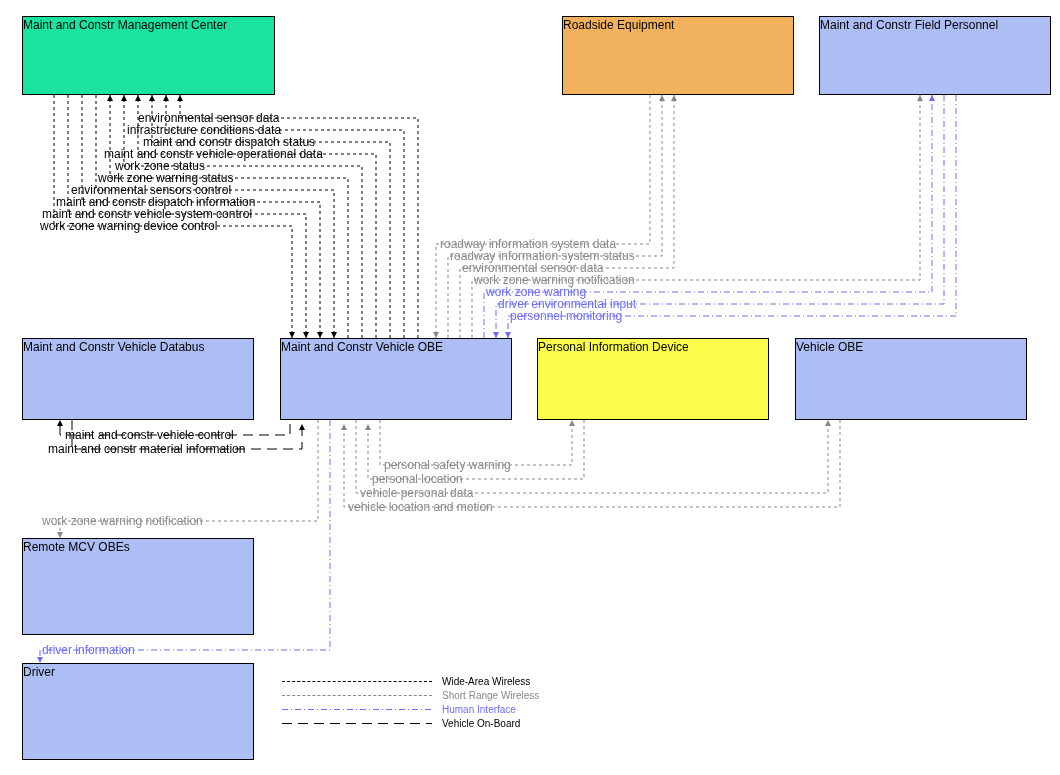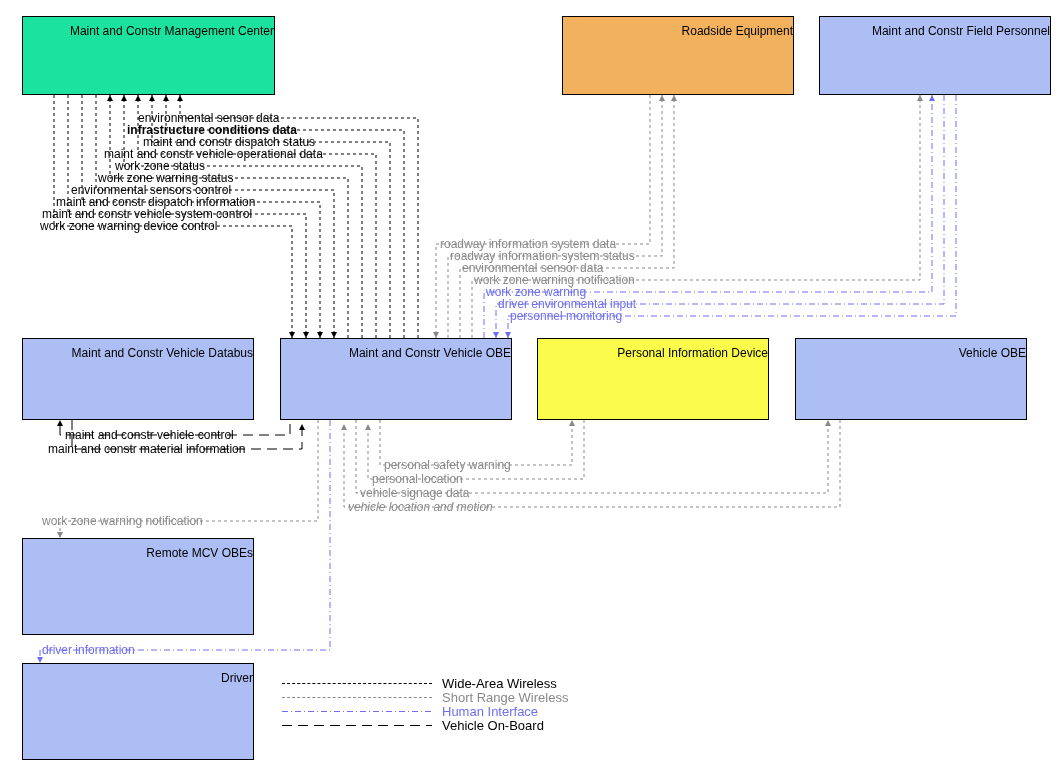--- a/index.html
+++ b/index.html
@@ -12,37 +12,37 @@
     position: relative;
     overflow: hidden;
   }
   svg { position: absolute; top: 0; left: 0; }
   .box {
     position: absolute;
     border: 1px solid #000;
     box-sizing: border-box;
     display: flex;
     align-items: flex-start;
-    justify-content: flex-end;
-    padding-top: 7px;
+    justify-content: flex-start;
+    padding-top: 1px;
     font-size: 12px;
     text-align: center;
     line-height: 1.2;
   }
   .flow-label {
     position: absolute;
     font-size: 12px;
     white-space: nowrap;
     line-height: 1;
   }
   .legend-row {
     position: absolute;
     display: flex;
     align-items: center;
-    font-size: 13px;
+    font-size: 10px;
   }
   .legend-line {
     width: 150px;
     height: 0;
     border-top-width: 1px;
     margin-right: 10px;
   }
 </style>
 </head>
 <body>
@@ -142,21 +142,21 @@
 
 <div class="box" style="left:22px; top:538px; width:232px; height:97px; background:#adbef5;">
   <span>Remote MCV OBEs</span>
 </div>
 
 <div class="box" style="left:22px; top:663px; width:232px; height:97px; background:#adbef5;">
   <span>Driver</span>
 </div>
 
 <div class="flow-label" style="left:138px; top:112px;">environmental sensor data</div>
-<div class="flow-label" style="left:127px; top:124px;font-weight:bold;">infrastructure conditions data</div>
+<div class="flow-label" style="left:127px; top:124px;">infrastructure conditions data</div>
 <div class="flow-label" style="left:112px; top:136px;padding-left:31px;">maint and constr dispatch status</div>
 <div class="flow-label" style="left:104px; top:148px;">maint and constr vehicle operational data</div>
 <div class="flow-label" style="left:95px; top:160px;padding-left:20px;">work zone status</div>
 <div class="flow-label" style="left:98px; top:172px;">work zone warning status</div>
 <div class="flow-label" style="left:71px; top:184px;">environmental sensors control</div>
 <div class="flow-label" style="left:56px; top:196px;">maint and constr dispatch information</div>
 <div class="flow-label" style="left:42px; top:208px;">maint and constr vehicle system control</div>
 <div class="flow-label" style="left:40px; top:220px;">work zone warning device control</div>
 
 <div class="flow-label" style="left:440px; top:238px; color:#898989;">roadway information system data</div>
@@ -166,22 +166,22 @@
 <div class="flow-label" style="left:486px; top:286px; color:#6e6ef2;">work zone warning</div>
 <div class="flow-label" style="left:498px; top:298px; color:#6e6ef2;">driver environmental input</div>
 <div class="flow-label" style="left:510px; top:310px; color:#6e6ef2;">personnel monitoring</div>
 
 <div class="flow-label" style="left:65px; top:429px;">maint and constr vehicle control</div>
 <div class="flow-label" style="left:48px; top:443px;">maint and constr material information</div>
 
 <div class="flow-label" style="left:384px; top:459px; color:#898989;">personal safety warning</div>
 <div class="flow-label" style="left:372px; top:473px; color:#898989;">personal location</div>
 
-<div class="flow-label" style="left:360px; top:487px; color:#898989;">vehicle signage data</div>
-<div class="flow-label" style="left:348px; top:501px; color:#898989;font-style:italic;">vehicle location and motion</div>
+<div class="flow-label" style="left:360px; top:487px; color:#898989;">vehicle personal data</div>
+<div class="flow-label" style="left:348px; top:501px; color:#898989;">vehicle location and motion</div>
 
 <div class="flow-label" style="left:42px; top:515px; color:#898989;">work zone warning notification</div>
 
 <div class="flow-label" style="left:42px; top:644px; color:#6e6ef2;">driver information</div>
 
 <div class="legend-row" style="left:282px; top:676px;">
   <div class="legend-line" style="border-top:1px dashed #000;"></div>
   <span>Wide-Area Wireless</span>
 </div>
 <div class="legend-row" style="left:282px; top:690px;">

